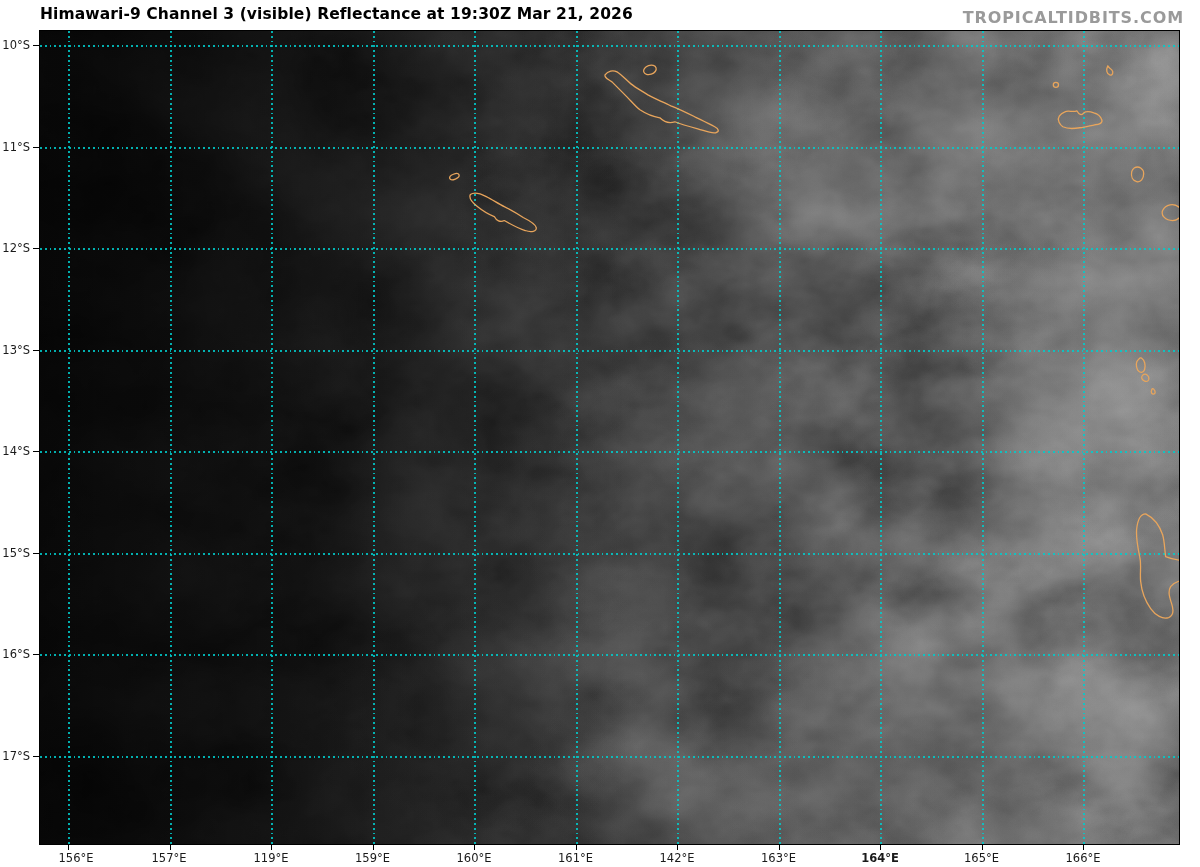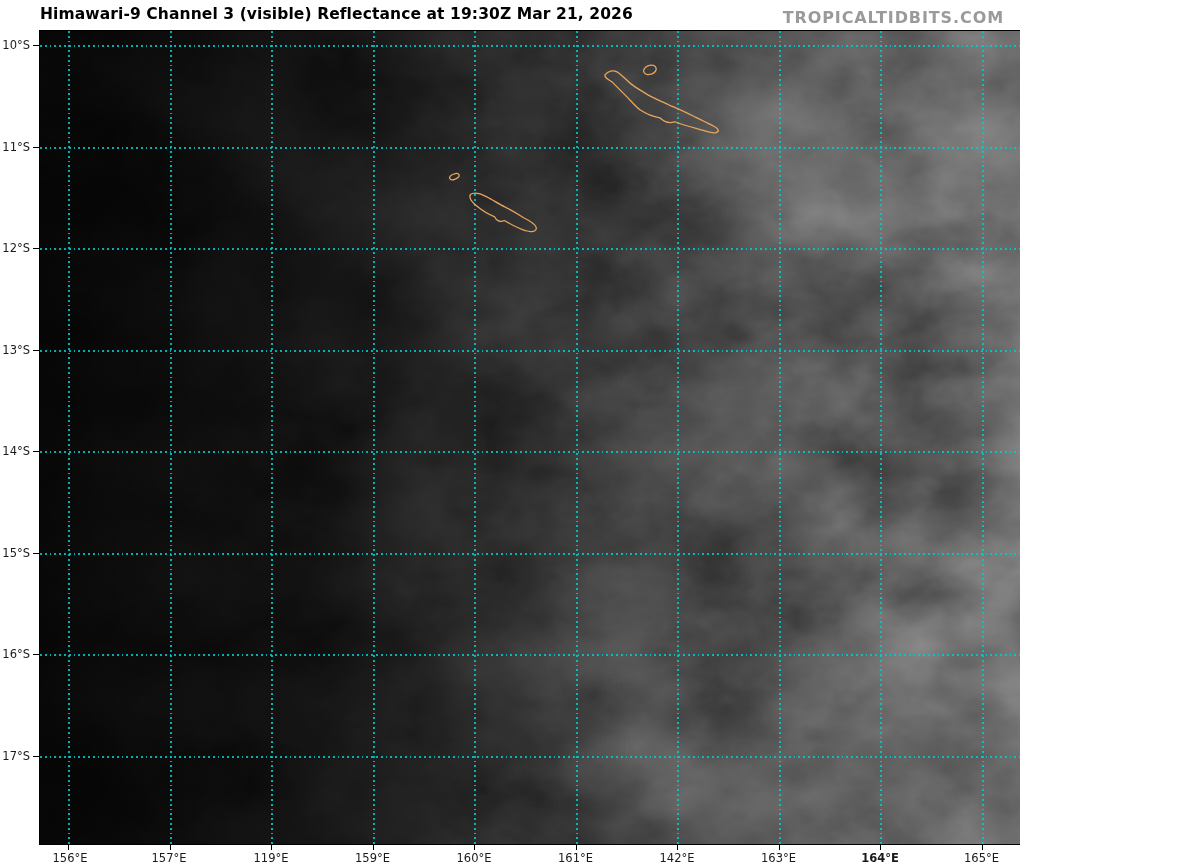--- a/index.html
+++ b/index.html
@@ -1,19 +1,19 @@
 <!DOCTYPE html>
 <html style="--grid: #00cdcd; --coast: #e8a55c; --title-c: #000000; --wm-c: #9a9a9a; --axis-c: #1a1a1a; --page-bg: #ffffff;"><head>
 <meta charset="utf-8">
 <style>
   * { margin:0; padding:0; box-sizing:border-box; }
   html,body { background:#fff; }
   body { font-family:"DejaVu Sans", sans-serif; }
   #page {
-    position:relative; width:1020px; height:867px; background:var(--page-bg,#fff);
+    position:relative; width:1200px; height:867px; background:var(--page-bg,#fff);
     overflow:hidden;
   }
   
   .title {
     position:absolute; left:40px; top:5px;
     font-size:15.5px; font-weight:bold; color:var(--title-c,#000);
     letter-spacing:0.1px; white-space:nowrap;
   }
   .watermark {
     position:absolute; right:16px; top:8px;
@@ -179,21 +179,21 @@
       <div class="lat-label" style="left: -10px; top: 342.71px;">13°S</div>
       <div class="lat-tick" style="left: 33px; top: 451.28px;"></div>
       <div class="lat-label" style="left: -10px; top: 444.28px;">14°S</div>
       <div class="lat-tick" style="left: 33px; top: 552.85px;"></div>
       <div class="lat-label" style="left: -10px; top: 545.85px;">15°S</div>
       <div class="lat-tick" style="left: 33px; top: 654.42px;"></div>
       <div class="lat-label" style="left: -10px; top: 647.42px;">16°S</div>
       <div class="lat-tick" style="left: 33px; top: 755.99px;"></div>
       <div class="lat-label" style="left: -10px; top: 748.99px;">17°S</div>
       <div class="lon-tick" style="left: 68px; top: 845px;"></div>
-      <div class="lon-label" style="left: 70px; top: 851px;">156°E</div>
+      <div class="lon-label" style="left: 76px; top: 851px;">156°E</div>
       <div class="lon-tick" style="left: 169.5px; top: 845px;"></div>
       <div class="lon-label" style="left: 169px; top: 851px;">157°E</div>
       <div class="lon-tick" style="left: 271px; top: 845px;"></div>
       <div class="lon-label" style="left: 271px; top: 851px;">119°E</div>
       <div class="lon-tick" style="left: 372.5px; top: 845px;"></div>
       <div class="lon-label" style="left: 372.5px; top: 851px;">159°E</div>
       <div class="lon-tick" style="left: 474px; top: 845px;"></div>
       <div class="lon-label" style="left: 474px; top: 851px;">160°E</div>
       <div class="lon-tick" style="left: 575.5px; top: 845px;"></div>
       <div class="lon-label" style="left: 575.5px; top: 851px;">161°E</div>

